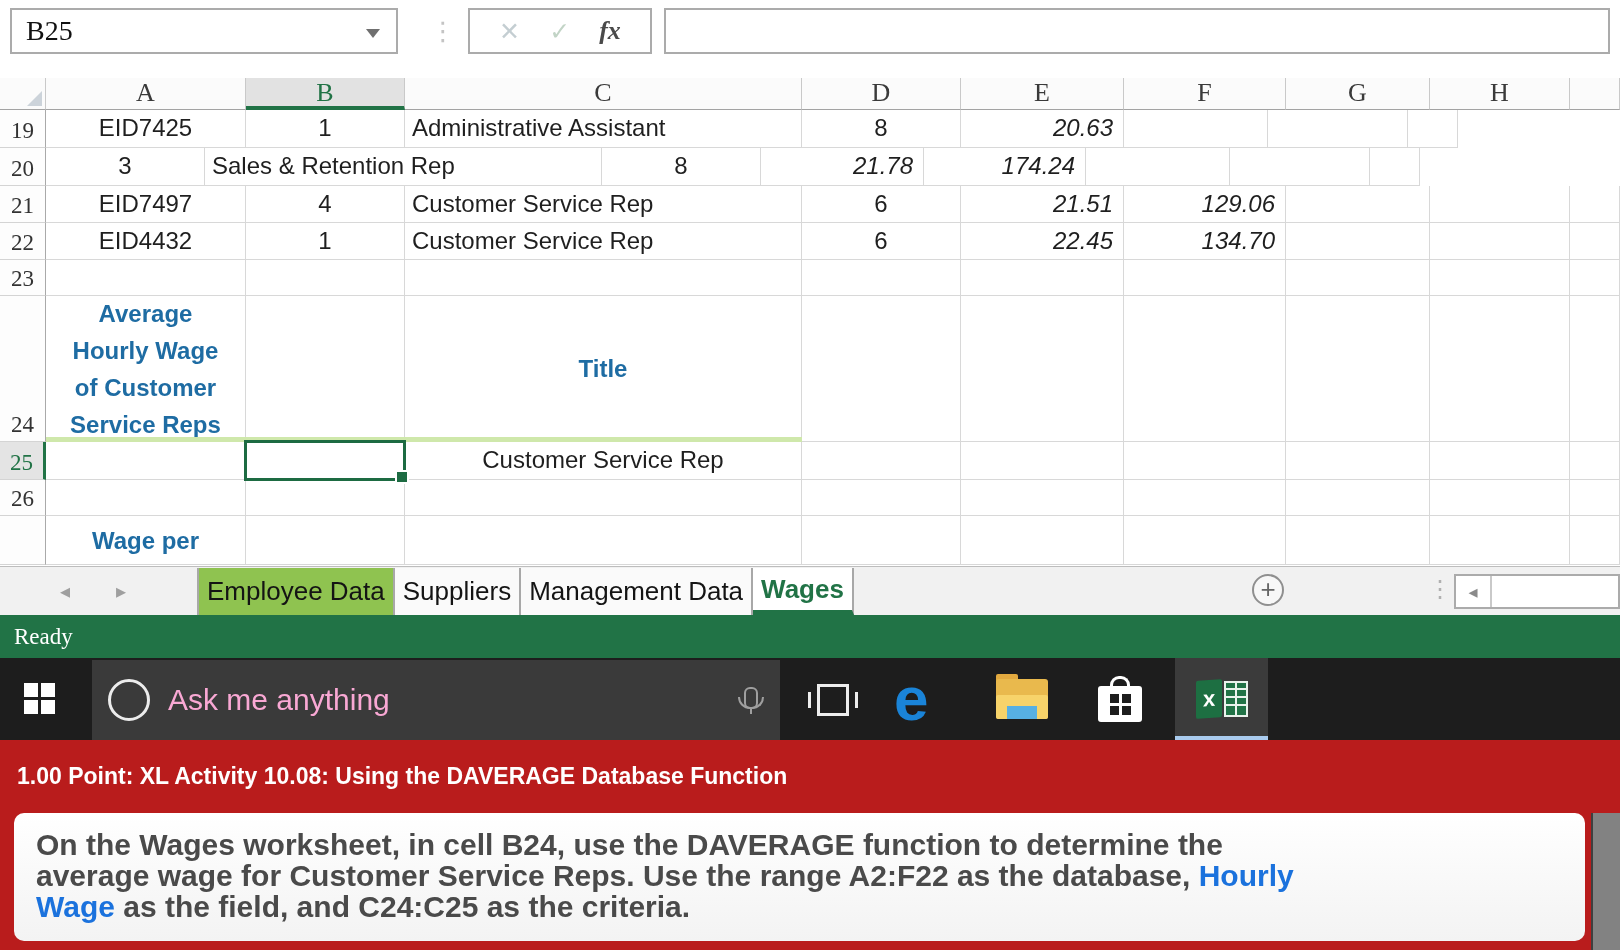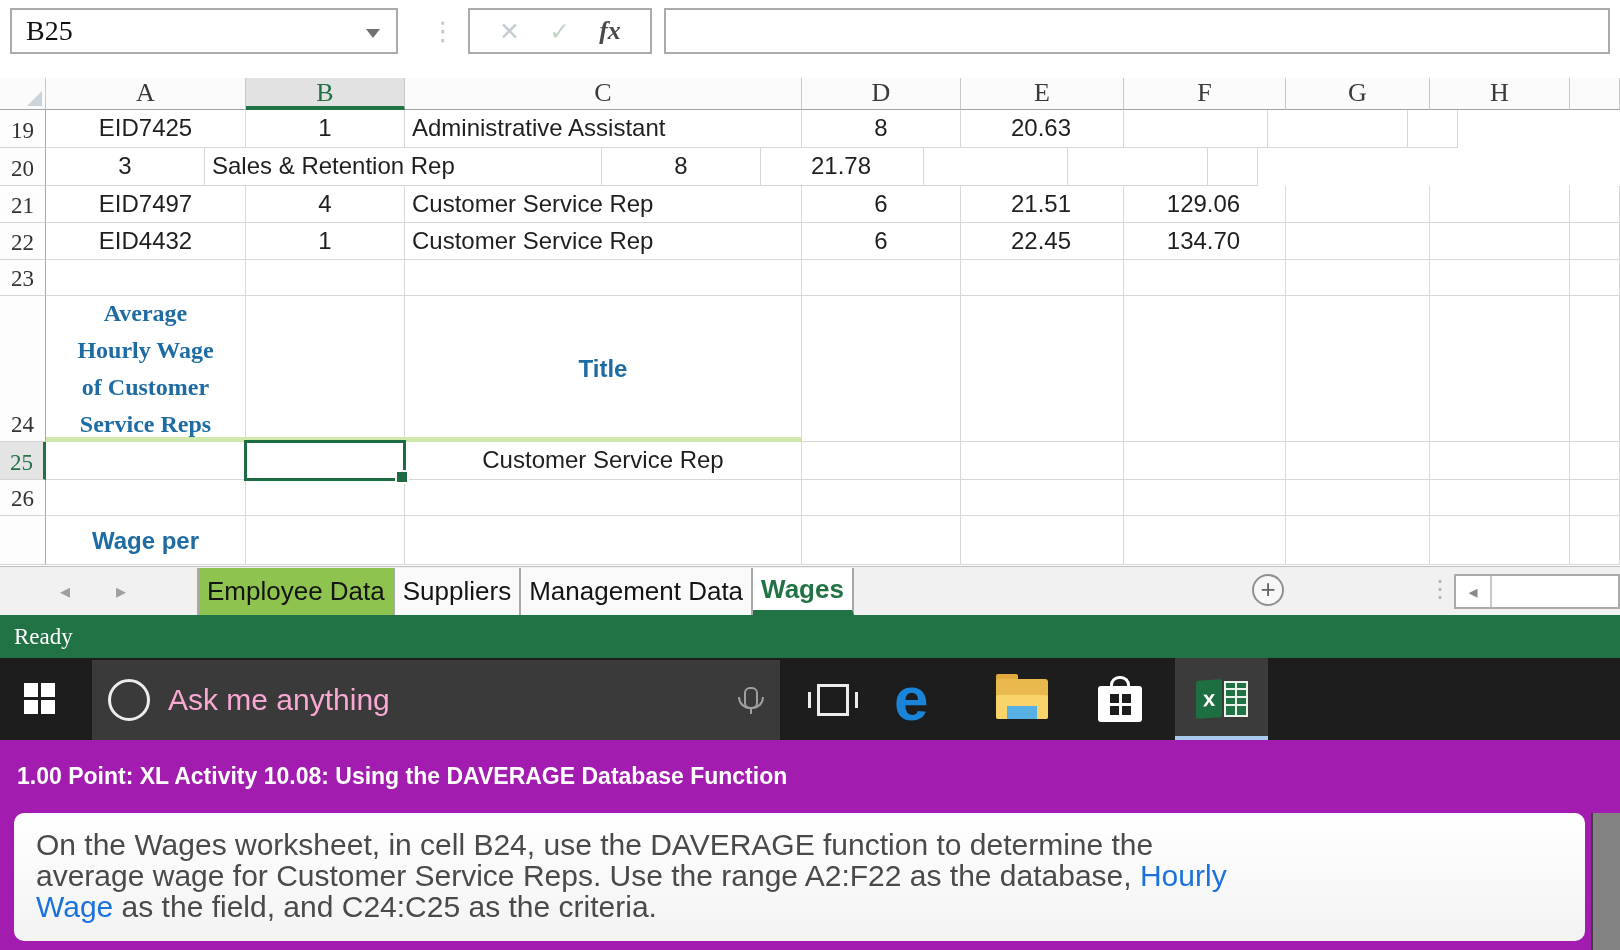--- a/index.html
+++ b/index.html
@@ -36,21 +36,21 @@
   .col-h.sel{background:#e2e2e2;color:#217346;border-bottom:4px solid #217346;}
   .grid-row{display:flex;}
   .row-h{width:46px;box-sizing:border-box;background:#fdfdfd;border-right:1px solid #a9a9a9;
          border-bottom:1px solid #d4d4d4;font-family:"Liberation Serif","DejaVu Serif",serif;
          font-size:23px;color:#333;display:flex;align-items:flex-end;justify-content:center;padding-bottom:3px;}
   .row-h.sel{background:#e4e4e4;color:#217346;border-right:3px solid #217346;}
   .cell{box-sizing:border-box;border-right:1px solid #d8d8d8;border-bottom:1px solid #d8d8d8;
         font-size:24px;color:#1f1f1f;white-space:nowrap;overflow:hidden;}
   .al-center{text-align:center;}
   .al-left{text-align:left;padding-left:7px;}
-  .al-right{text-align:center;padding-right:2px;}
+  .al-right{text-align:right;padding-right:10px;font-style:italic;}
   .st-heading,.st-heading-center{display:flex;align-items:center;justify-content:center;
         color:#1e6ca3;font-weight:bold;line-height:37px;text-align:center;padding:0 !important;}
   .st-heading{white-space:pre-line;}
   .st-center{text-align:center;padding:0 !important;}
   .sel-underline{position:absolute;left:46px;top:359px;width:756px;height:5px;background:#cfe8ab;}
   .sel-box{position:absolute;left:244px;top:362px;width:162px;height:41px;border:3px solid #1d6b42;box-sizing:border-box;}
   .handle{position:absolute;right:-6px;bottom:-6px;width:10px;height:10px;background:#1d6b42;border:2px solid #fff;}
 
   
   .tabstrip{left:0;top:566px;width:1620px;height:49px;background:#f1f1f1;border-top:1px solid #bdbdbd;box-sizing:border-box;}
@@ -105,25 +105,25 @@
   .xl{display:flex;align-items:center;}
   .xl-left{width:26px;height:38px;background:#1d6f42;transform:skewY(-4deg);display:flex;align-items:center;
            justify-content:center;color:#fff;font-weight:bold;font-size:22px;border-radius:2px;}
   .xl-right{width:24px;height:36px;background:#217346;border:2px solid #eaf3ec;box-sizing:border-box;margin-left:2px;
             background-image:linear-gradient(to bottom,transparent 0 5px,#eaf3ec 5px 7px,transparent 7px 13px,
               #eaf3ec 13px 15px,transparent 15px 21px,#eaf3ec 21px 23px,transparent 23px),
               linear-gradient(to right,transparent 0 9px,#eaf3ec 9px 11px,transparent 11px);}
   .xl-underline{position:absolute;left:0;bottom:0;width:93px;height:4px;background:#a9cbee;}
 
   
-  .assign-area{left:0;top:740px;width:1620px;height:210px;background:#a21caf;}
+  .assign-area{left:0;top:740px;width:1620px;height:210px;background:#b91c1c;}
   .assign-title{height:73px;display:flex;align-items:center;padding-left:17px;color:#fff;font-size:23px;font-weight:bold;}
   .instr-box{position:absolute;left:14px;top:73px;width:1571px;height:128px;border-radius:10px;
              background:linear-gradient(#ffffff,#f3f3f3);padding:16px 22px;box-sizing:border-box;overflow:hidden;}
-  .instr-line{font-size:30px;font-weight:normal;color:#4a4a4a;line-height:31px;white-space:nowrap;}
+  .instr-line{font-size:30px;font-weight:bold;color:#4a4a4a;line-height:31px;white-space:nowrap;}
   .instr-line .link{color:#1b72dd;}
   .vscroll{position:absolute;left:1591px;top:73px;width:29px;height:137px;background:#828282;
            border-left:2px solid #3f3f3f;box-sizing:border-box;}
 </style>
 </head>
 <body>
 
 <div class="stage">
 
   <div class="abs name-box">
@@ -164,20 +164,21 @@
           <div class="cell al-center" style="width: 144px; line-height: 36px;"></div>
           <div class="cell al-center" style="width: 140px; line-height: 36px;"></div>
           <div class="cell al-center" style="width: 50px; line-height: 36px;"></div>
         </div>
         <div class="grid-row" style="height: 38px;">
           <div class="row-h">20</div>
           <div class="cell al-center" style="width: 159px; line-height: 36px;">3</div>
           <div class="cell al-left" style="width: 397px; line-height: 36px;">Sales &amp; Retention Rep</div>
           <div class="cell al-center" style="width: 159px; line-height: 36px;">8</div>
           <div class="cell al-right" style="width: 163px; line-height: 36px;">21.78</div>
+          <div class="cell al-right" style="width: 162px; line-height: 36px;">174.24</div>
           <div class="cell al-center" style="width: 144px; line-height: 36px;"></div>
           <div class="cell al-center" style="width: 140px; line-height: 36px;"></div>
           <div class="cell al-center" style="width: 50px; line-height: 36px;"></div>
         </div>
         <div class="grid-row" style="height: 37px;">
           <div class="row-h">21</div>
           <div class="cell al-center" style="width: 200px; line-height: 35px;">EID7497</div>
           <div class="cell al-center" style="width: 159px; line-height: 35px;">4</div>
           <div class="cell al-left" style="width: 397px; line-height: 35px;">Customer Service Rep</div>
           <div class="cell al-center" style="width: 159px; line-height: 35px;">6</div>
@@ -206,21 +207,21 @@
           <div class="cell al-left" style="width: 397px; line-height: 34px;"></div>
           <div class="cell al-center" style="width: 159px; line-height: 34px;"></div>
           <div class="cell al-right" style="width: 163px; line-height: 34px;"></div>
           <div class="cell al-right" style="width: 162px; line-height: 34px;"></div>
           <div class="cell al-center" style="width: 144px; line-height: 34px;"></div>
           <div class="cell al-center" style="width: 140px; line-height: 34px;"></div>
           <div class="cell al-center" style="width: 50px; line-height: 34px;"></div>
         </div>
         <div class="grid-row" style="height: 146px;">
           <div class="row-h">24</div>
-          <div class="cell al-center st-heading" style="width: 200px; font-family: Liberation Serif, serif;">Average
+          <div class="cell al-center st-heading" style="width: 200px;">Average
 Hourly Wage
 of Customer
 Service Reps</div>
           <div class="cell al-center" style="width: 159px; line-height: 144px;"></div>
           <div class="cell al-left st-heading-center" style="width: 397px;">Title</div>
           <div class="cell al-center" style="width: 159px; line-height: 144px;"></div>
           <div class="cell al-right" style="width: 163px; line-height: 144px;"></div>
           <div class="cell al-right" style="width: 162px; line-height: 144px;"></div>
           <div class="cell al-center" style="width: 144px; line-height: 144px;"></div>
           <div class="cell al-center" style="width: 140px; line-height: 144px;"></div>

